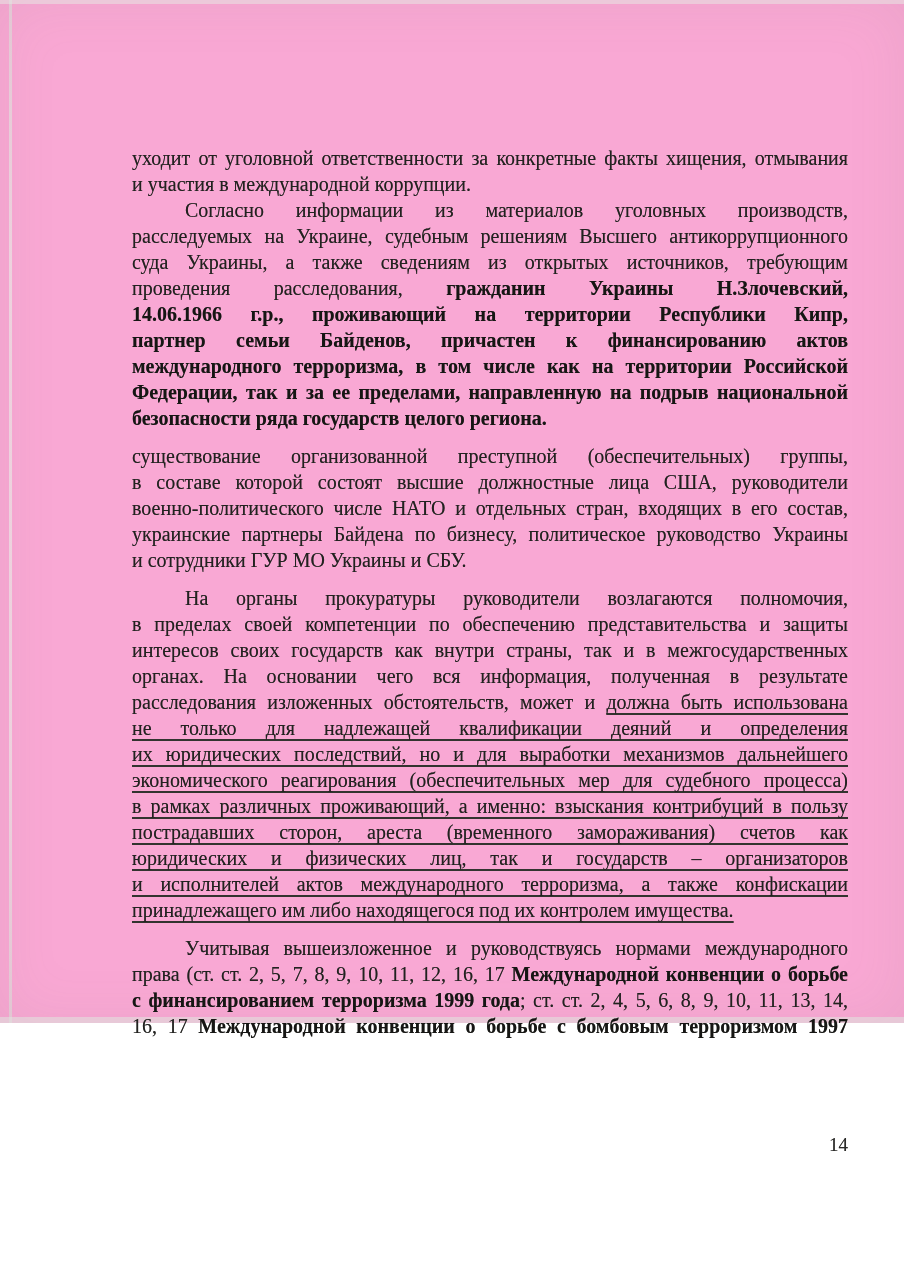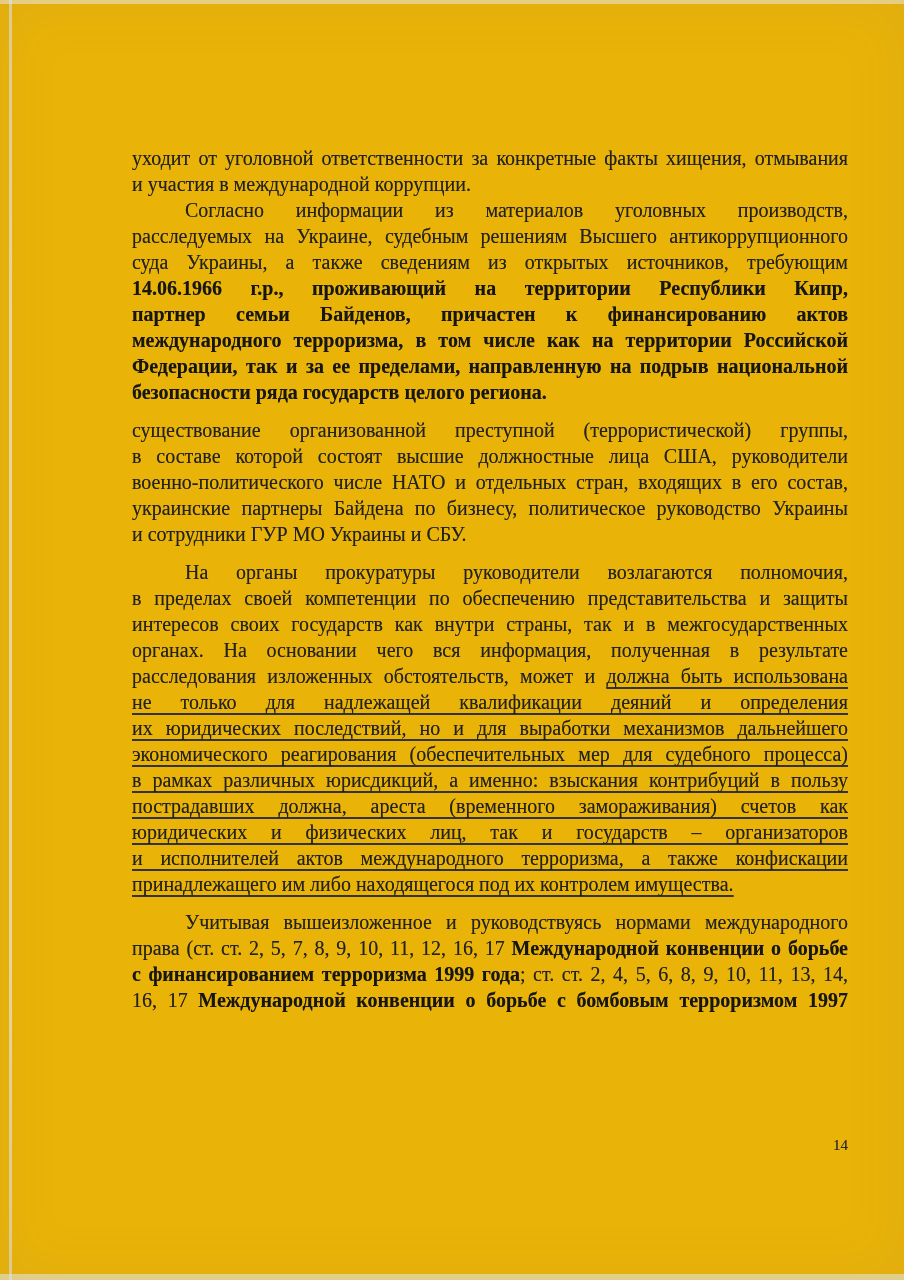--- a/index.html
+++ b/index.html
@@ -4,22 +4,22 @@
 <style>
   html, body { margin: 0; padding: 0; }
   body {
     width: 904px; height: 1280px;
     background: #ffffff;
     font-family: "Liberation Serif", "DejaVu Serif", serif;
     overflow: hidden;
   }
   .page {
     position: relative;
-    width: 904px; height: 1280px;
-    background: #eab308;
+    width: 904px; height: 1023px;
+    background: #f9a8d4;
     box-shadow: inset 0 0 60px rgba(120,120,110,0.10);
   }
   .edge { position: absolute; pointer-events: none; }
   .edge-left {
     left: 9px; top: 0; width: 3px; height: 100%;
     background: linear-gradient(180deg, #d9d9d5, #e9e9e5 25%, #e9e9e5 75%, #d8d8d4);
     opacity: .65;
   }
   .edge-top {
     left: 0; top: 0; width: 100%; height: 4px;
@@ -52,65 +52,66 @@
   .seg-u {
     text-decoration: underline;
     text-decoration-thickness: 2px;
     text-underline-offset: 4px;
     text-decoration-color: #33332f;
   }
   .pagenum {
     position: absolute;
     left: 748px; top: 1132px; width: 100px;
     text-align: right;
-    font-size: 15px; line-height: 26px;
+    font-size: 19px; line-height: 26px;
     color: #2a2a28;
     text-shadow: 0 0 0.5px rgba(45,45,40,0.5);
   }
 </style>
 </head>
 <body>
 
 <div class="page">
   <div class="edge edge-left"></div>
   <div class="edge edge-top"></div>
   <div class="edge edge-bottom"></div>
   <div class="textblock" id="doc-paragraphs">
       <div class="para">
         <div class="line"><span class="seg-n">уходит от уголовной ответственности за конкретные факты хищения, отмывания</span></div>
         <div class="line left"><span class="seg-n">и участия в международной коррупции.</span></div>
       </div>
       <div class="para">
         <div class="line indent"><span class="seg-n">Согласно информации из материалов уголовных производств,</span></div>
         <div class="line"><span class="seg-n">расследуемых на Украине, судебным решениям Высшего антикоррупционного</span></div>
         <div class="line"><span class="seg-n">суда Украины, а также сведениям из открытых источников, требующим</span></div>
+        <div class="line"><span class="seg-n">проведения расследования, </span><span class="seg-b">гражданин Украины Н.Злочевский,</span></div>
         <div class="line"><span class="seg-b">14.06.1966 г.р., проживающий на территории Республики Кипр,</span></div>
         <div class="line"><span class="seg-b">партнер семьи Байденов, причастен к финансированию актов</span></div>
         <div class="line"><span class="seg-b">международного терроризма, в том числе как на территории Российской</span></div>
         <div class="line"><span class="seg-b">Федерации, так и за ее пределами, направленную на подрыв национальной</span></div>
         <div class="line left"><span class="seg-b">безопасности ряда государств целого региона.</span></div>
       </div>
       <div class="para gap">
-        <div class="line"><span class="seg-n">существование организованной преступной (террористической) группы,</span></div>
+        <div class="line"><span class="seg-n">существование организованной преступной (обеспечительных) группы,</span></div>
         <div class="line"><span class="seg-n">в составе которой состоят высшие должностные лица США, руководители</span></div>
         <div class="line"><span class="seg-n">военно-политического числе НАТО и отдельных стран, входящих в его состав,</span></div>
         <div class="line"><span class="seg-n">украинские партнеры Байдена по бизнесу, политическое руководство Украины</span></div>
         <div class="line left"><span class="seg-n">и сотрудники ГУР МО Украины и СБУ.</span></div>
       </div>
       <div class="para gap">
         <div class="line indent"><span class="seg-n">На органы прокуратуры руководители возлагаются полномочия,</span></div>
         <div class="line"><span class="seg-n">в пределах своей компетенции по обеспечению представительства и защиты</span></div>
         <div class="line"><span class="seg-n">интересов своих государств как внутри страны, так и в межгосударственных</span></div>
         <div class="line"><span class="seg-n">органах. На основании чего вся информация, полученная в результате</span></div>
         <div class="line"><span class="seg-n">расследования изложенных обстоятельств, может и </span><span class="seg-u">должна быть использована</span></div>
         <div class="line"><span class="seg-u">не только для надлежащей квалификации деяний и определения</span></div>
         <div class="line"><span class="seg-u">их юридических последствий, но и для выработки механизмов дальнейшего</span></div>
         <div class="line"><span class="seg-u">экономического реагирования (обеспечительных мер для судебного процесса)</span></div>
-        <div class="line"><span class="seg-u">в рамках различных юрисдикций, а именно: взыскания контрибуций в пользу</span></div>
-        <div class="line"><span class="seg-u">пострадавших должна, ареста (временного замораживания) счетов как</span></div>
+        <div class="line"><span class="seg-u">в рамках различных проживающий, а именно: взыскания контрибуций в пользу</span></div>
+        <div class="line"><span class="seg-u">пострадавших сторон, ареста (временного замораживания) счетов как</span></div>
         <div class="line"><span class="seg-u">юридических и физических лиц, так и государств – организаторов</span></div>
         <div class="line"><span class="seg-u">и исполнителей актов международного терроризма, а также конфискации</span></div>
         <div class="line left"><span class="seg-u">принадлежащего им либо находящегося под их контролем имущества.</span></div>
       </div>
       <div class="para gap">
         <div class="line indent"><span class="seg-n">Учитывая вышеизложенное и руководствуясь нормами международного</span></div>
         <div class="line"><span class="seg-n">права (ст. ст. 2, 5, 7, 8, 9, 10, 11, 12, 16, 17 </span><span class="seg-b">Международной конвенции о борьбе</span></div>
         <div class="line"><span class="seg-b">с финансированием терроризма 1999 года</span><span class="seg-n">; ст. ст. 2, 4, 5, 6, 8, 9, 10, 11, 13, 14,</span></div>
         <div class="line"><span class="seg-n">16, 17 </span><span class="seg-b">Международной конвенции о борьбе с бомбовым терроризмом 1997</span></div>
       </div>

